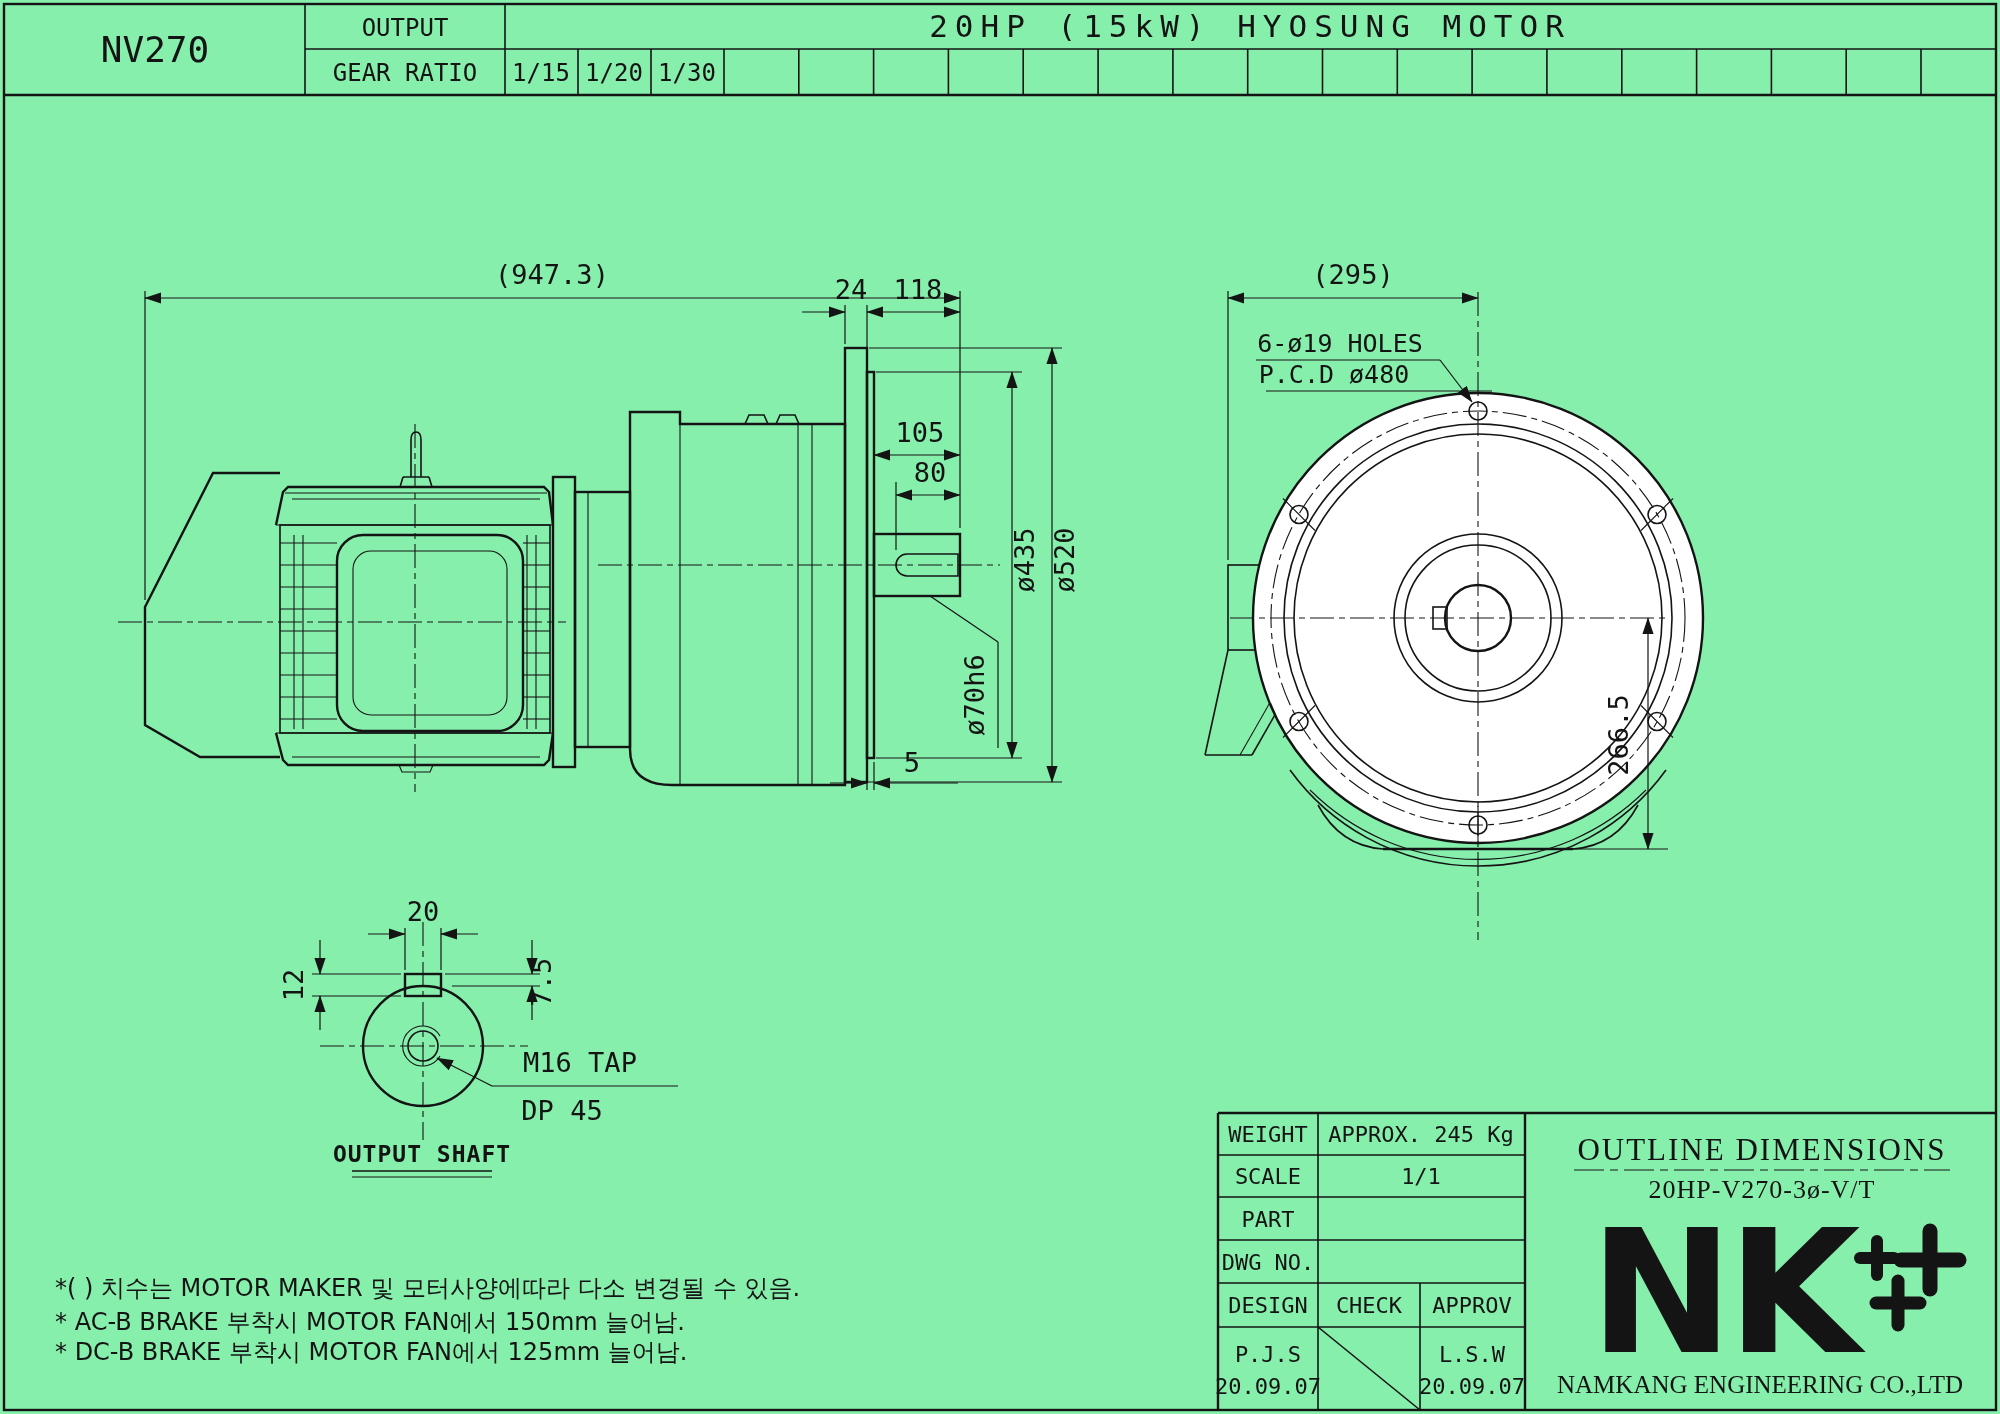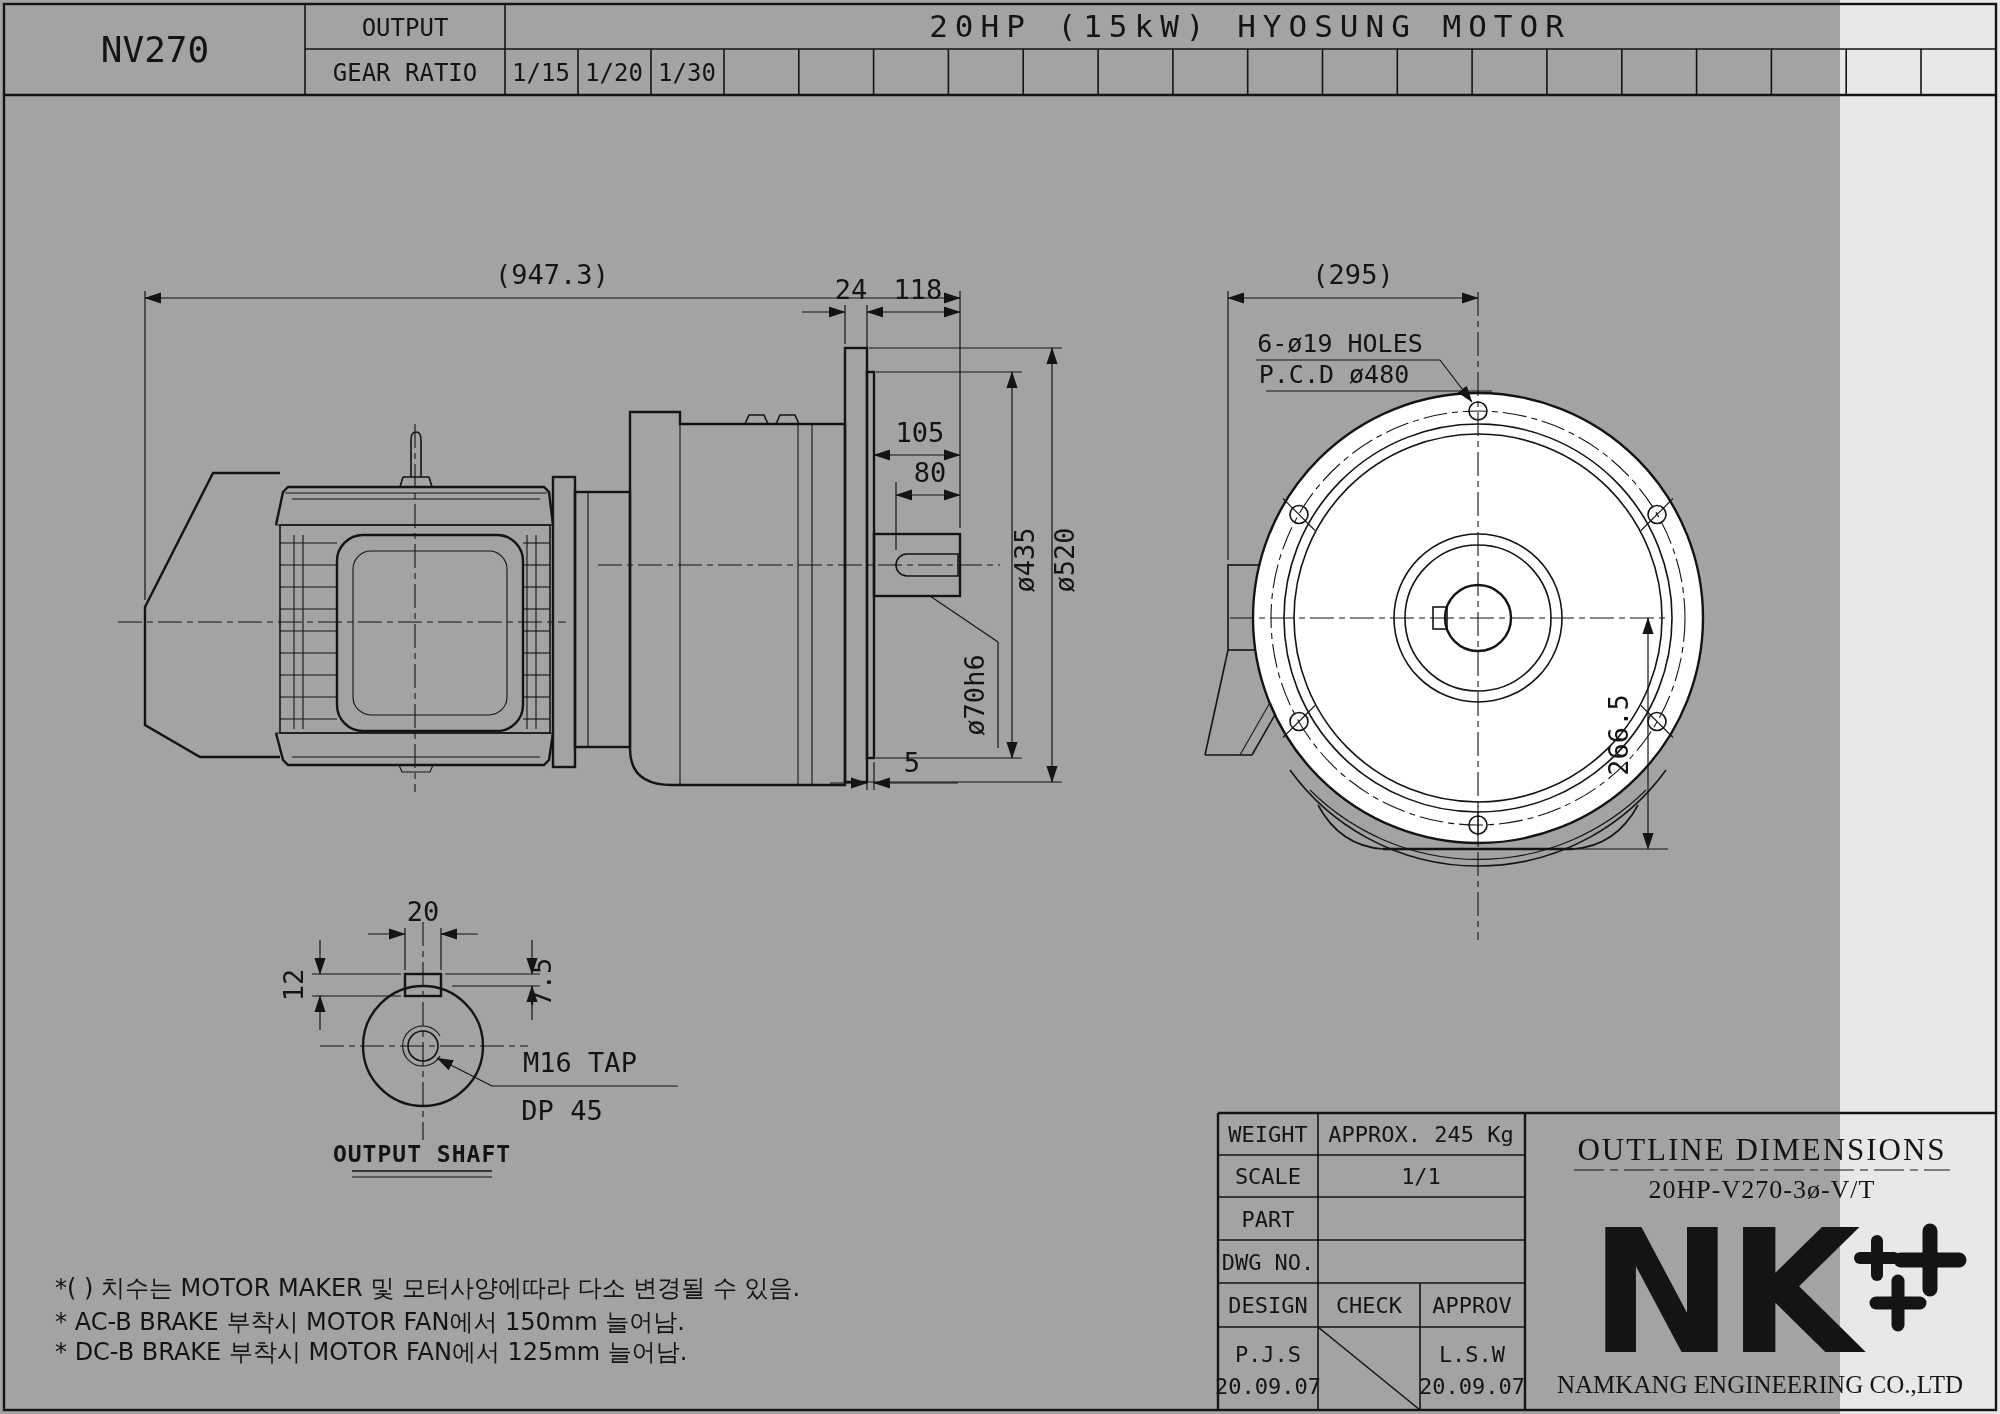--- a/index.html
+++ b/index.html
@@ -1,16 +1,16 @@
 <!DOCTYPE html>
 <html><head>
 <meta charset="utf-8">
 <style>
   html,body{margin:0;padding:0;background:#e8e8e8;}
-  #page{width:1840px;height:1414px;background:#a3a3a3;position:relative;}
+  #page{width:2000px;height:1414px;background:#86efac;position:relative;}
   svg{display:block;}
   
   .ln  {stroke:#141414;fill:none;stroke-width:2.4;}
   .md  {stroke:#141414;fill:none;stroke-width:1.6;}
   .thin{stroke:#141414;fill:none;stroke-width:1.1;}
   .dl  {stroke:#141414;fill:none;stroke-width:1.2;}
   .cl  {stroke:#141414;fill:none;stroke-width:1.1;stroke-dasharray:24 5 6 5;}
   .wfill{fill:#ffffff;stroke:#141414;}
   
   text{fill:#141414;}

